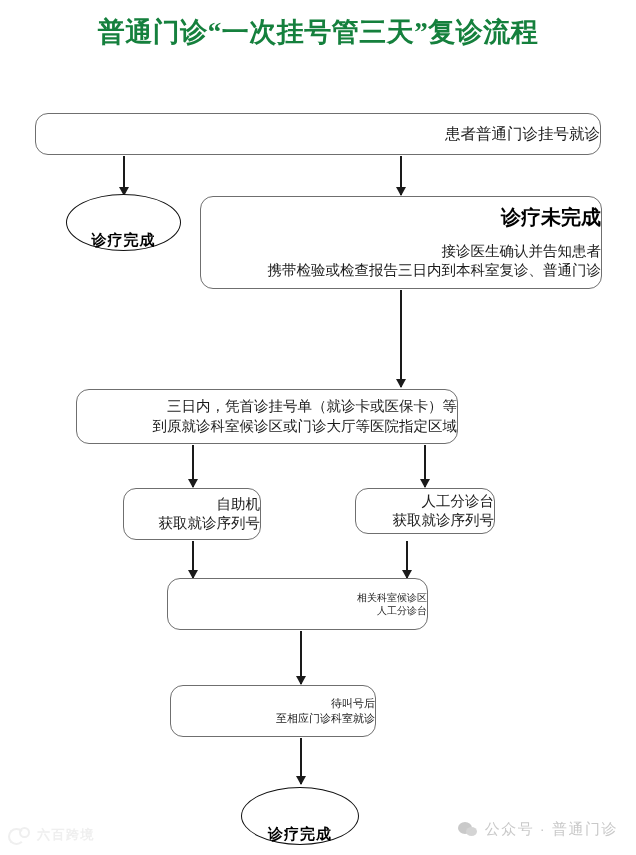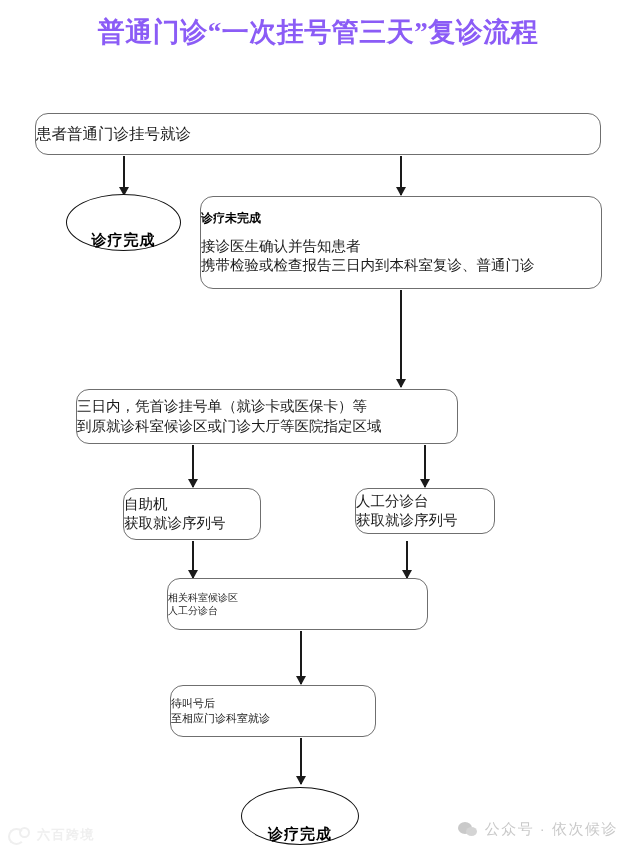--- a/index.html
+++ b/index.html
@@ -13,31 +13,31 @@
   }
   #chart-root{position:absolute;left:0;top:0;width:636px;height:855px;}
 
   .title{
     position:absolute;left:0;top:14px;width:636px;
     text-align:center;
     font-size:27px;
     font-weight:bold;
     letter-spacing:0.5px;
     font-family:"Liberation Serif","DejaVu Serif",serif;
-    color:#8b5cf6;
+    color:#15803d;
   }
 
   .node{
     position:absolute;
     box-sizing:border-box;
     border:1.3px solid #6f6f6f;
     background:#ffffff;
     display:flex;
     flex-direction:column;
-    align-items:flex-start;
+    align-items:flex-end;
     justify-content:center;
     text-align:center;
     line-height:1.34;
     color:#1b1b1b;
     font-family:"Liberation Serif","DejaVu Serif",serif;
   }
   .node.rounded{border-radius:13px;}
   .node .hd{font-weight:bold;color:#000;}
 
   .ellipse{
@@ -111,21 +111,21 @@
   <div class="arrow" style="left:400px;top:156px;height:39px;">
     <div class="shaft"></div>
     <div class="head"></div>
   </div>
 
   <div class="ellipse" style="left:66px;top:194px;width:115px;height:57px;font-size:15px;">
     <span>诊疗完成</span>
   </div>
 
   <div class="node rounded" style="left:200px;top:196px;width:402px;height:93px;font-size:14.5px;">
-    <div class="hd" style="font-size:12px;margin-bottom:11px;">诊疗未完成</div>
+    <div class="hd" style="font-size:20px;margin-bottom:11px;">诊疗未完成</div>
     <div>接诊医生确认并告知患者</div>
     <div>携带检验或检查报告三日内到本科室复诊、普通门诊</div>
   </div>
 
   <div class="arrow" style="left:400px;top:290px;height:97px;">
     <div class="shaft"></div>
     <div class="head"></div>
   </div>
 
   <div class="node rounded" style="left:76px;top:389px;width:382px;height:55px;font-size:14.5px;">
@@ -193,16 +193,16 @@
         <span class="l2"></span>
     </span>
     <span class="wm-text">六百跨境</span>
   </div>
 
   <div class="wm wm-right">
     <span class="wechat-icon">
       <span class="b1"></span>
         <span class="b2"></span>
     </span>
-    <span class="wm-text">公众号 · 依次候诊</span>
+    <span class="wm-text">公众号 · 普通门诊</span>
   </div>
 
 </div>
 
 </body></html>

